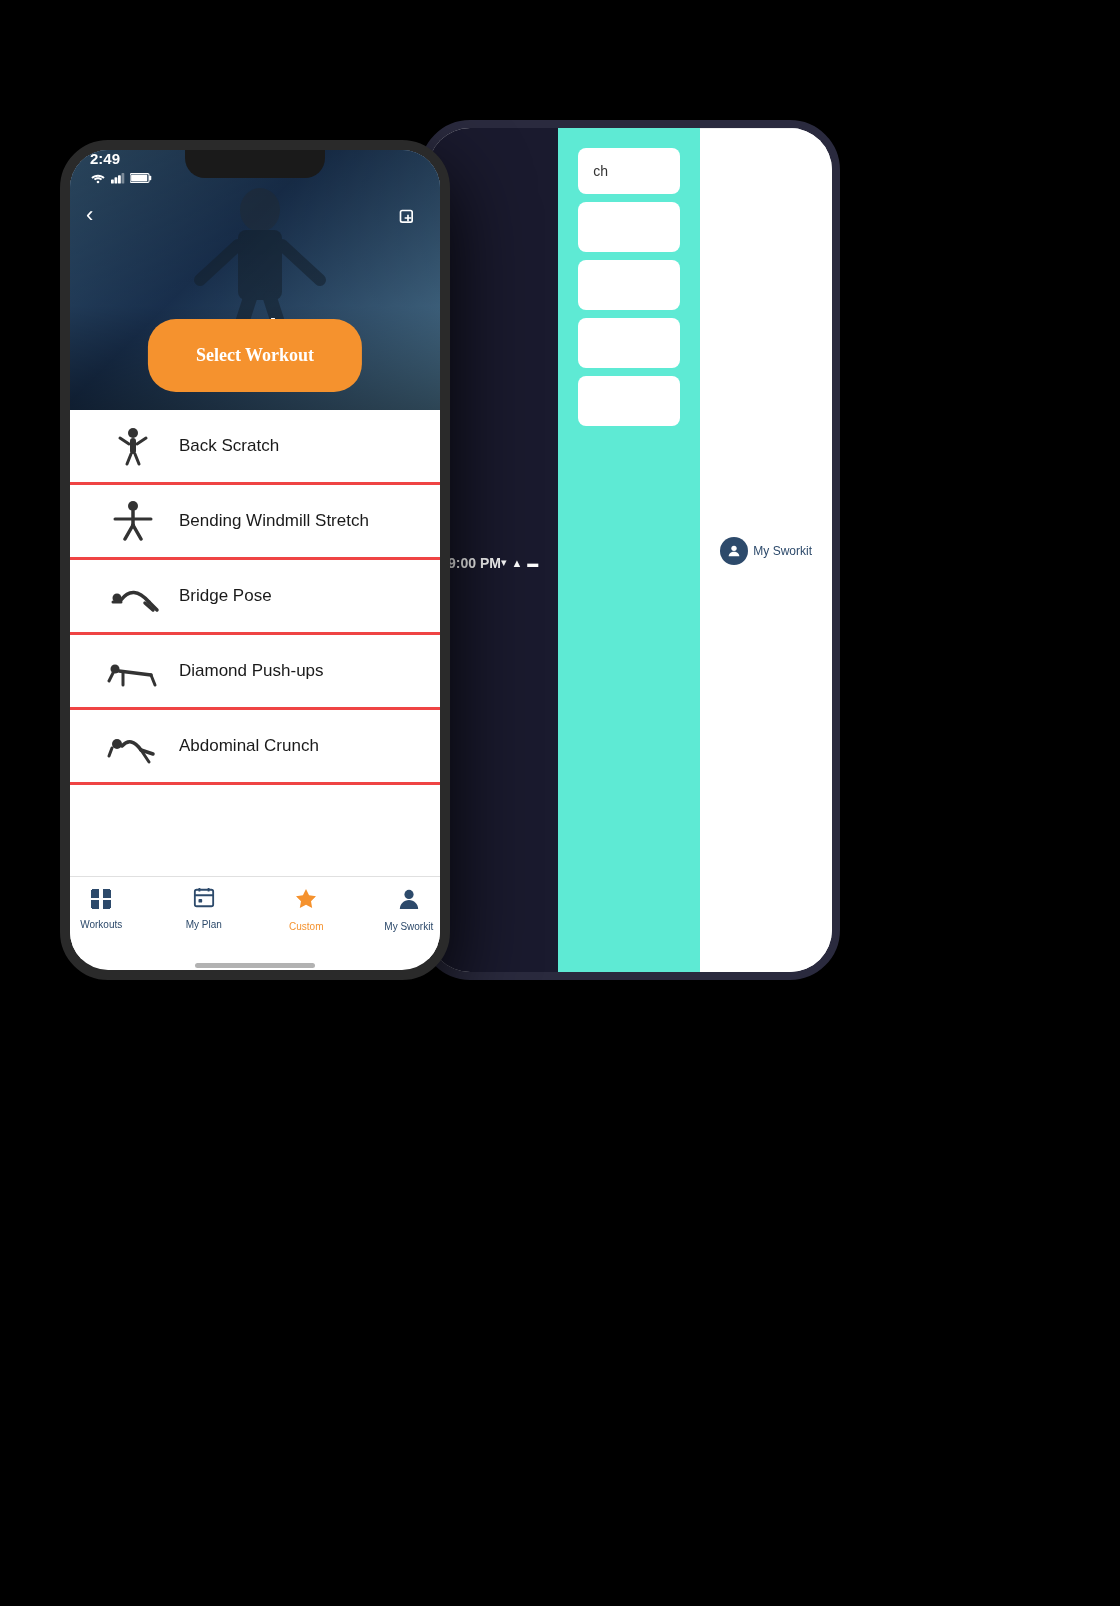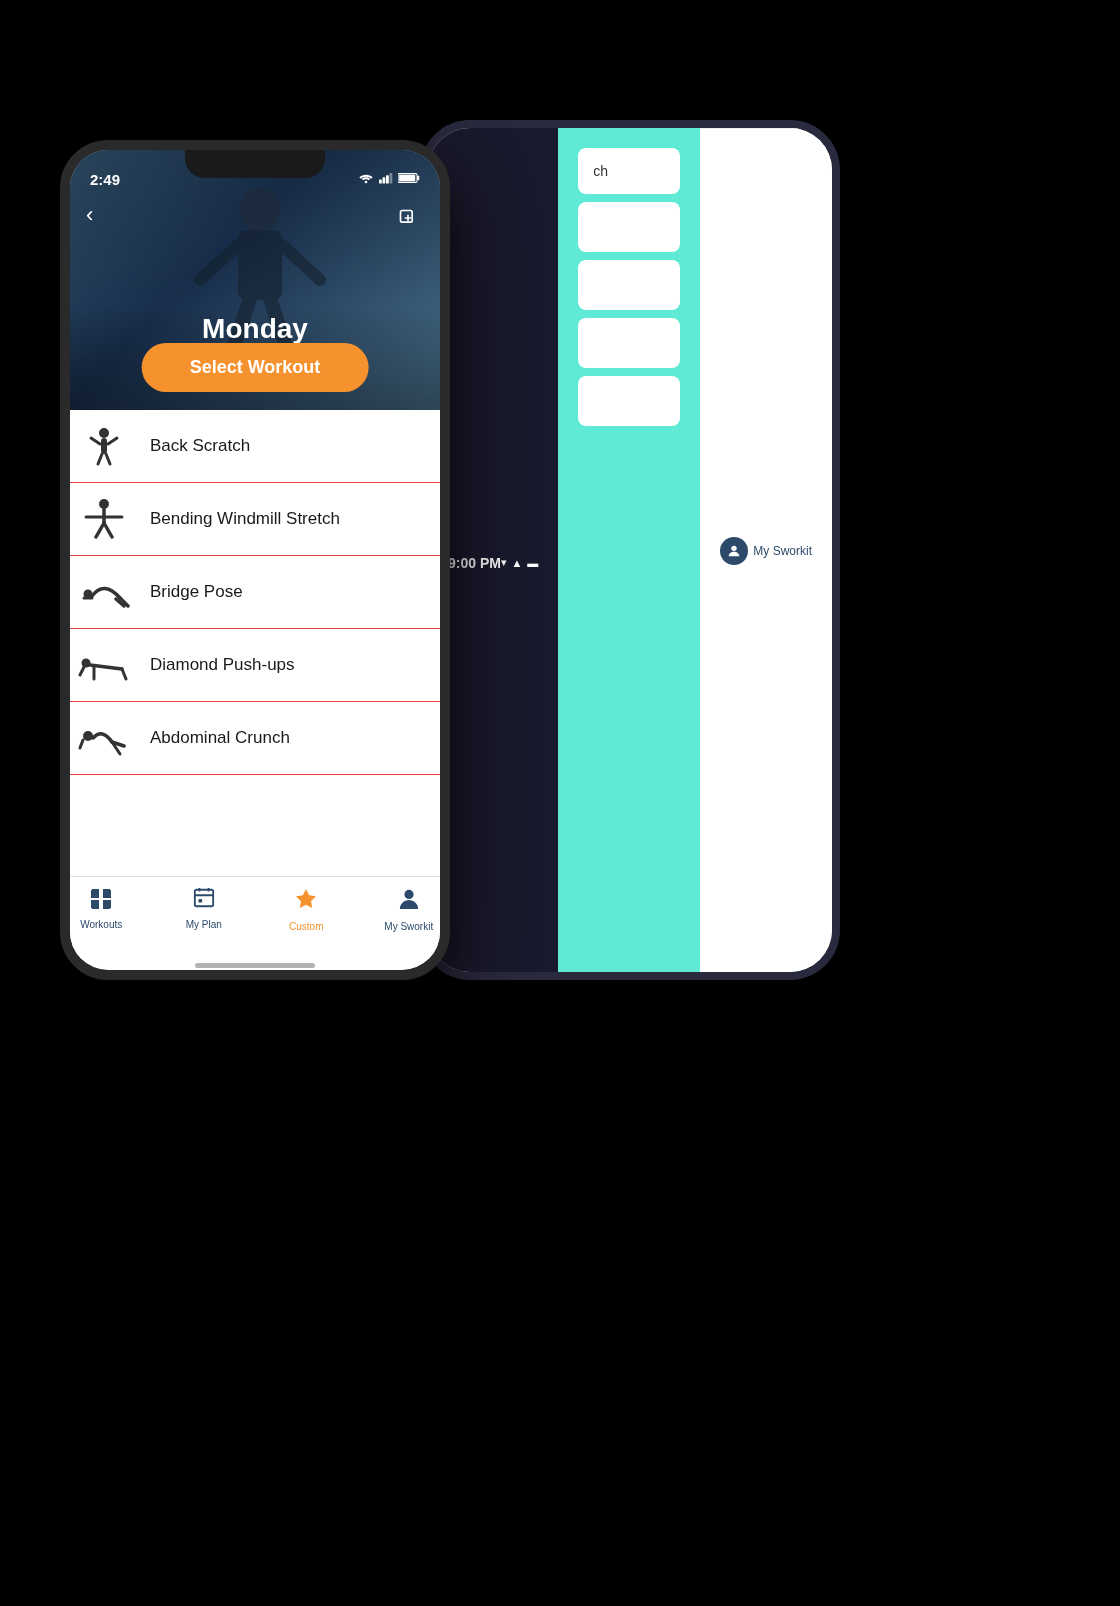--- a/index.html
+++ b/index.html
@@ -129,29 +129,29 @@
       display: flex;
       flex-direction: column;
       overflow: hidden;
     }
 
     
     .status-bar {
       height: 44px;
       background: transparent;
       display: flex;
-      align-items: flex-end;
       justify-content: space-between;
       padding: 0 20px 6px;
       position: absolute;
       top: 0;
       left: 0;
       right: 0;
       z-index: 50;
       color: white;
+      flex-direction: column;
     }
     .status-time {
       font-size: 15px;
       font-weight: 700;
       color: white;
     }
     .status-icons {
       display: flex;
       align-items: center;
       gap: 5px;
@@ -207,39 +207,40 @@
     }
     .select-workout-btn {
       position: absolute;
       bottom: 18px;
       left: 50%;
       transform: translateX(-50%);
       background: #f5922e;
       color: white;
       border: none;
       border-radius: 28px;
-      padding: 14px 48px;
+      padding: 26px 48px;
       font-size: 18px;
       font-weight: 600;
       cursor: pointer;
       white-space: nowrap;
       z-index: 10;
+      font-family: Liberation Serif, serif;
     }
 
     
     .exercise-list {
       flex: 1;
       overflow-y: auto;
       background: white;
     }
     .exercise-item {
       display: flex;
       align-items: center;
-      padding: 14px 4px;
-      border-bottom: 1px solid #ef4444;
+      padding: 14px 33px;
+      border-bottom: 3px solid #ef4444;
       cursor: pointer;
     }
     .exercise-icon {
       width: 60px;
       height: 44px;
       margin-right: 16px;
       display: flex;
       align-items: center;
       justify-content: center;
       flex-shrink: 0;

